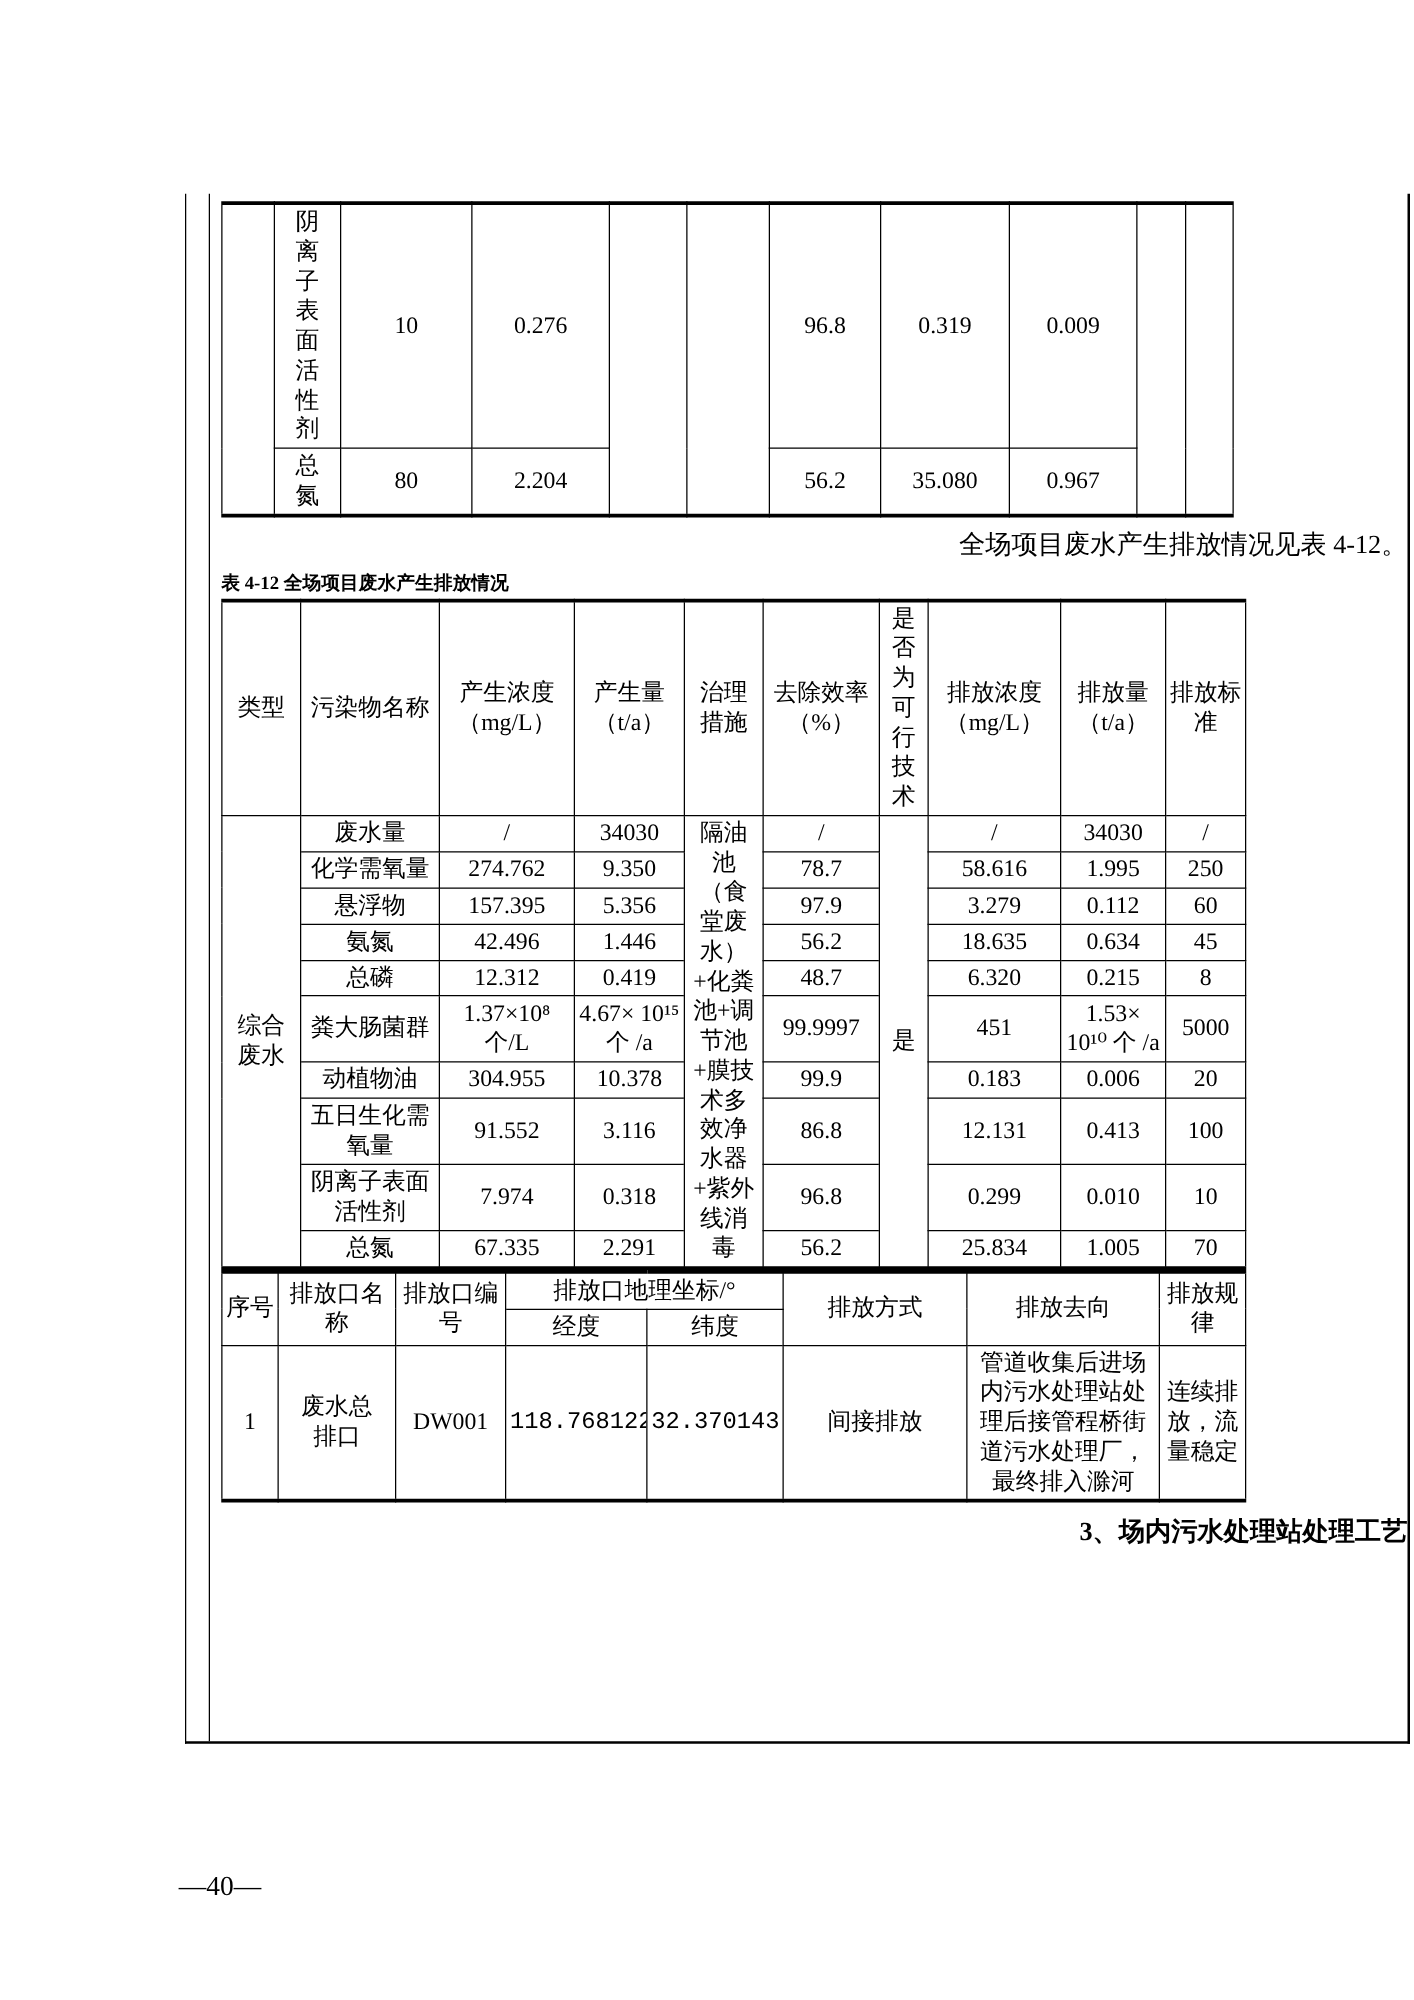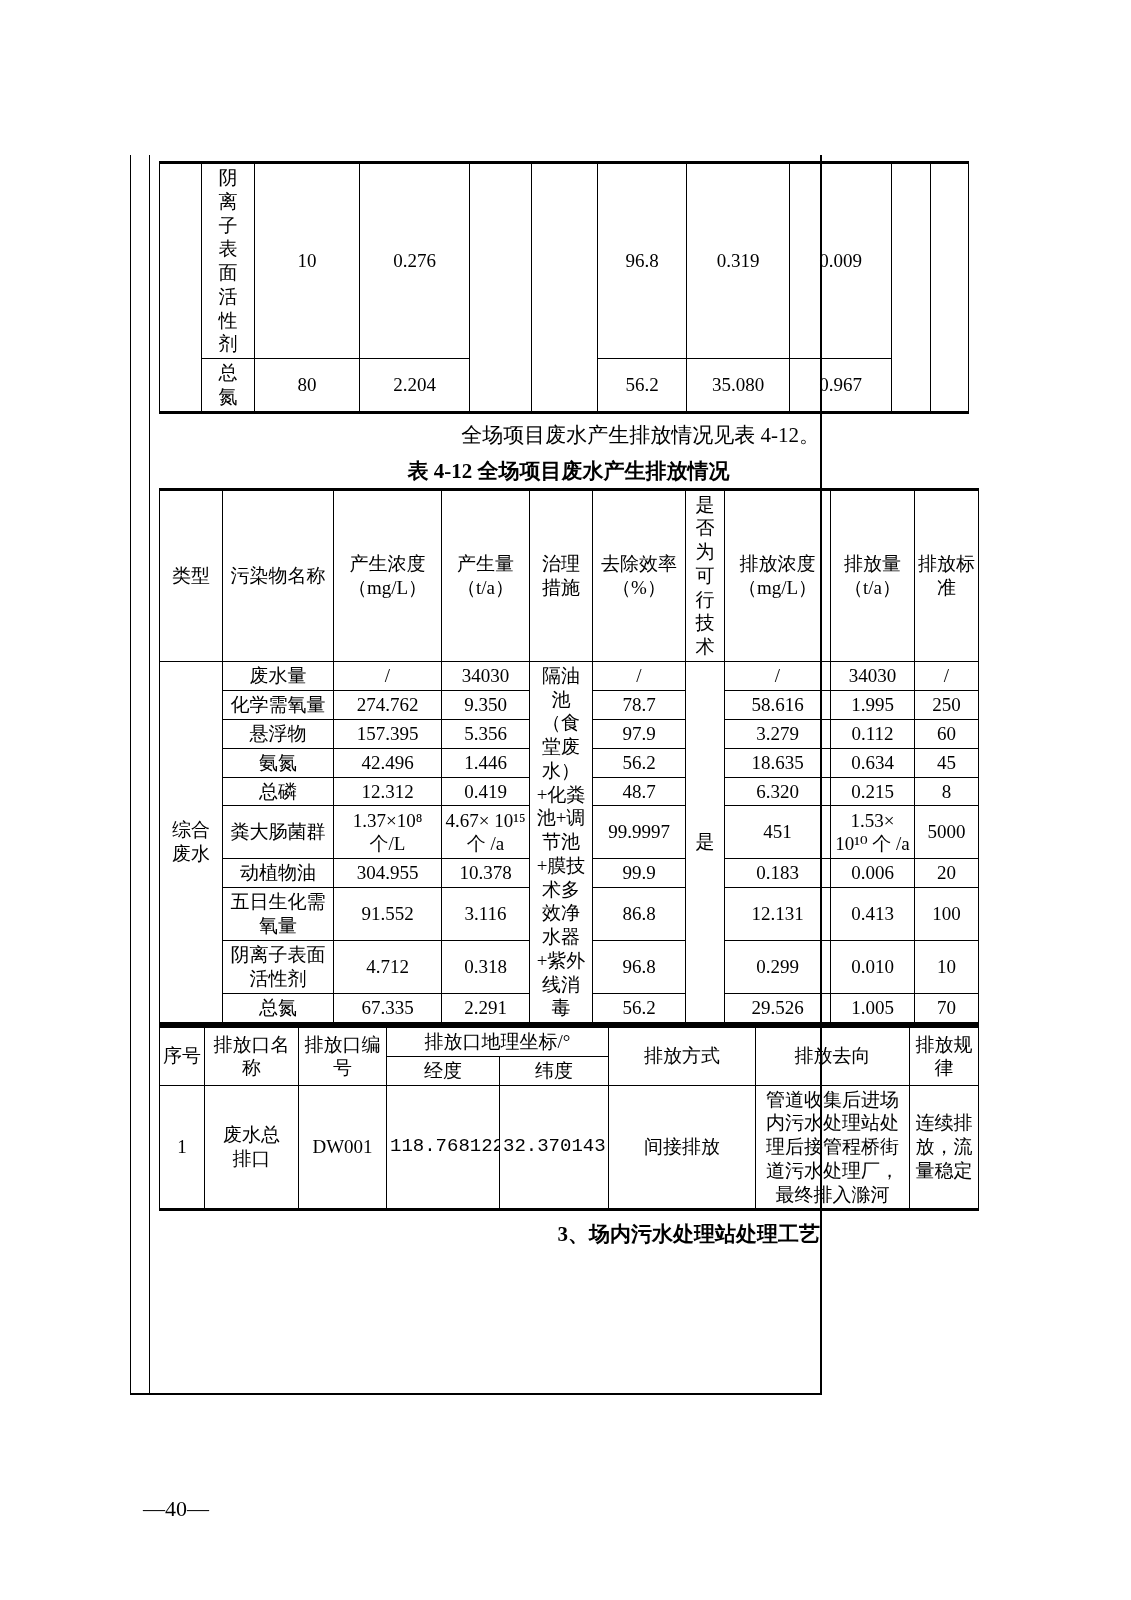--- a/index.html
+++ b/index.html
@@ -2,21 +2,21 @@
 <html><head>
 <meta charset="utf-8">
 <style>
   html,body { margin:0; padding:0; }
   body {
     width:1131px; height:1600px; background:#ffffff; color:#000;
     font-family:"Liberation Serif","DejaVu Serif",serif;
     position:relative; overflow:hidden;
   }
   .frame {
-    position:absolute; left:130px; top:155px; width:692px; height:1240px;
+    position:absolute; left:148px; top:155px; width:980px; height:1240px;
     border-left:1px solid #000; border-right:2px solid #000; border-bottom:2px solid #000;
     box-sizing:border-box;
   }
   .inner {
     position:absolute; left:18px; top:0; bottom:0; right:0;
     border-left:1px solid #000;
   }
   table.tbl {
     border-collapse:collapse; table-layout:fixed;
     margin-left:9px;
@@ -30,21 +30,21 @@
   .top-tbl { margin-top:6px; width:809px; }
   .t412 { width:819px; }
   .t413 { width:819px; }
   
   .v1 { display:inline-block; width:1.1em; word-break:break-all; }
   
   .w2 { display:inline-block; width:2.3em; word-break:break-all; }
   
   .w3 { display:inline-block; width:3.3em; word-break:break-all; }
   .para { font-size:21px; margin:7px 0 6px 0; padding-left:56px;text-align:right; }
-  .tbl-title { font-size:21px; font-weight:bold; text-align:center; width:819px; margin:8px 0 3px 9px; }
+  .tbl-title { font-size:15px; font-weight:bold; text-align:left; width:819px; margin:8px 0 3px 9px; }
   .section-heading { font-size:21px; font-weight:bold; padding-left:46px; margin-top:9px;text-align:right; }
   .page-number { position:absolute; left:143px; top:1496px; font-size:22px; }
   .lnglat { white-space:nowrap; font-size:18px;font-family:Liberation Mono, monospace; }
   .dest-cell { padding:2px 6px;margin-left:40px; }
 </style>
 </head>
 <body>
 
 <div class="frame">
   <div class="inner">
@@ -188,33 +188,33 @@
         <td>五日生化需氧量</td>
         <td>91.552</td>
         <td>3.116</td>
         <td>86.8</td>
         <td>12.131</td>
         <td>0.413</td>
         <td>100</td>
       </tr>
       <tr>
         <td>阴离子表面活性剂</td>
-        <td>4.712</td>
+        <td>7.974</td>
         <td>0.318</td>
         <td>96.8</td>
         <td>0.299</td>
         <td>0.010</td>
         <td>10</td>
       </tr>
       <tr>
         <td>总氮</td>
         <td>67.335</td>
         <td>2.291</td>
         <td>56.2</td>
-        <td>29.526</td>
+        <td>25.834</td>
         <td>1.005</td>
         <td>70</td>
       </tr>
     </tbody>
       </table>
 
 
     <table class="tbl t413">
       <colgroup>
         <col style="width:45px">

